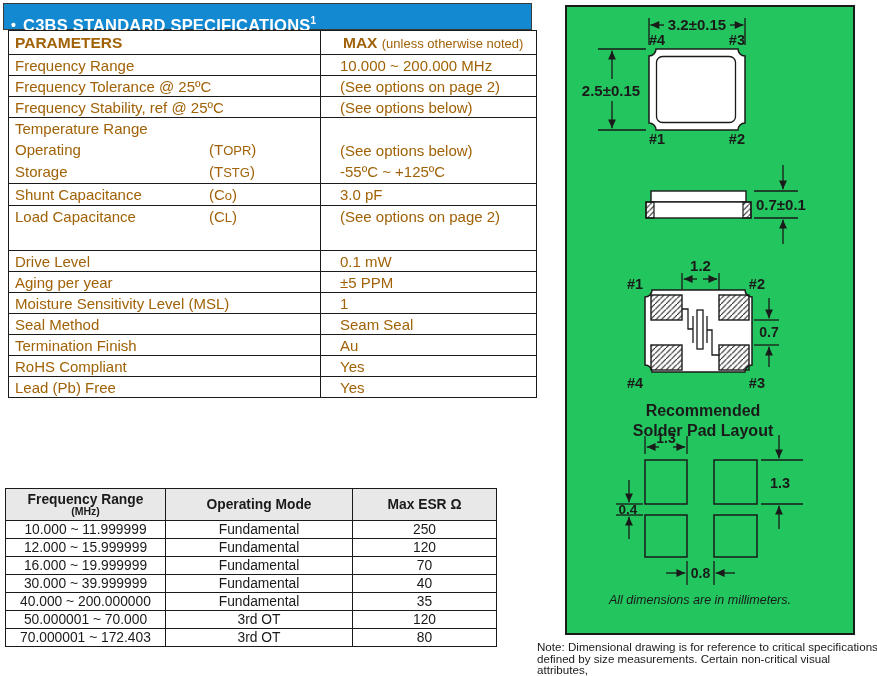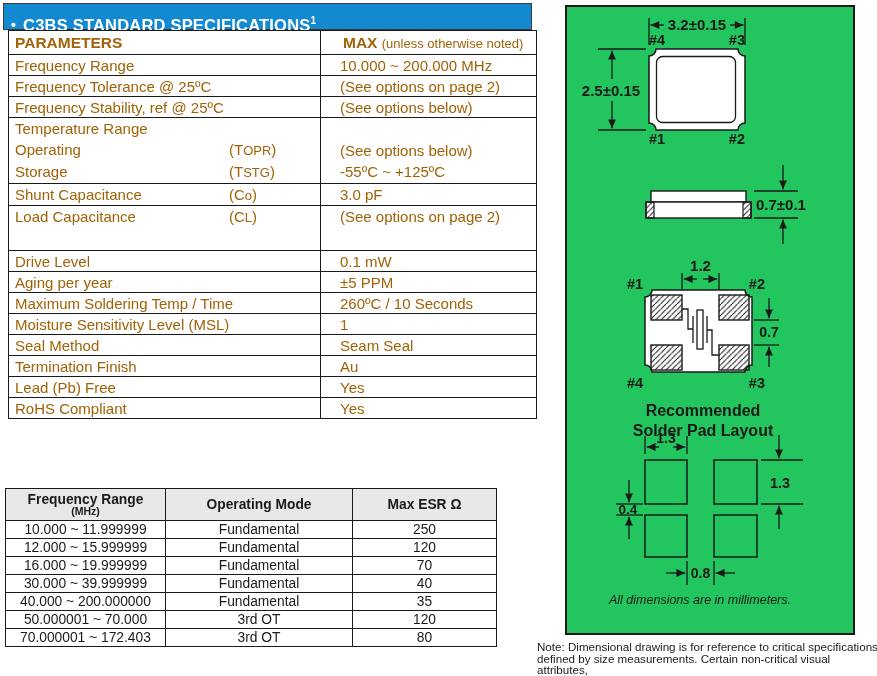--- a/index.html
+++ b/index.html
@@ -25,21 +25,21 @@
   table.spec td { border:1.4px solid #1a1a1a; padding:0 2px 0 6px; vertical-align:middle; }
   table.spec td.val { padding-left:19px; }
   tr.hdr td { height:23px; font-weight:bold; font-size:15.5px; }
   tr.hdr td.val { padding-left:22px; }
   .max-note { font-weight:normal; font-size:13px; }
   tr.r  td { height:20px; }
   tr.temp td { height:64px; }
   tr.temp td.val { vertical-align:bottom; padding-bottom:1px; }
   tr.shunt td { height:21px; }
   tr.load td { height:42px; vertical-align:top; padding-top:2px; }
-  .pline { display:flex;gap:20px; }
+  .pline { display:flex; }
   .pname { width:194px; flex:none; }
   .sub { font-size:13px; }
   .tline { line-height:21px; }
   
   table.esr {
     position:absolute; left:5px; top:488px; width:491px;
     border-collapse:collapse; table-layout:fixed;
     font-size:13.8px; text-align:center; color:#1a1a1a;
   }
   table.esr td { border:1.4px solid #1a1a1a; padding:0; }
@@ -128,41 +128,37 @@
     </tr>
     <tr class="r">
       <td>Drive Level</td>
       <td class="val">0.1 mW</td>
     </tr>
     <tr class="r">
       <td>Aging per year</td>
       <td class="val">±5 PPM</td>
     </tr>
     <tr class="r">
-      <td>Maximum Soldering Temp / Time</td>
-      <td class="val">260ºC / 10 Seconds</td>
-    </tr>
-    <tr class="r">
       <td>Moisture Sensitivity Level (MSL)</td>
       <td class="val">1</td>
     </tr>
     <tr class="r">
       <td>Seal Method</td>
       <td class="val">Seam Seal</td>
     </tr>
     <tr class="r">
       <td>Termination Finish</td>
       <td class="val">Au</td>
     </tr>
     <tr class="r">
+      <td>RoHS Compliant</td>
+      <td class="val">Yes</td>
+    </tr>
+    <tr class="r">
       <td>Lead (Pb) Free</td>
-      <td class="val">Yes</td>
-    </tr>
-    <tr class="r">
-      <td>RoHS Compliant</td>
       <td class="val">Yes</td>
     </tr>
     </tbody>
   </table>
 
   <table class="esr">
     <colgroup>
         <col style="width:160px">
         <col style="width:187px">
         <col style="width:144px">

